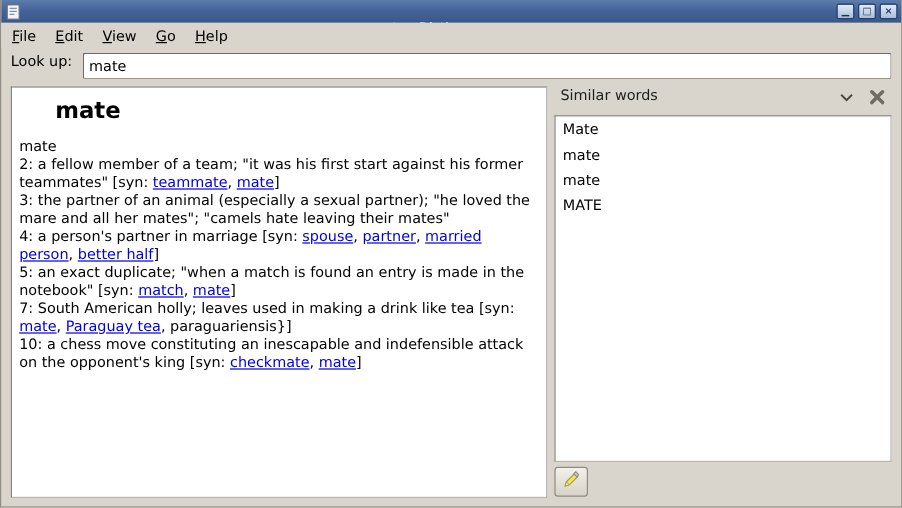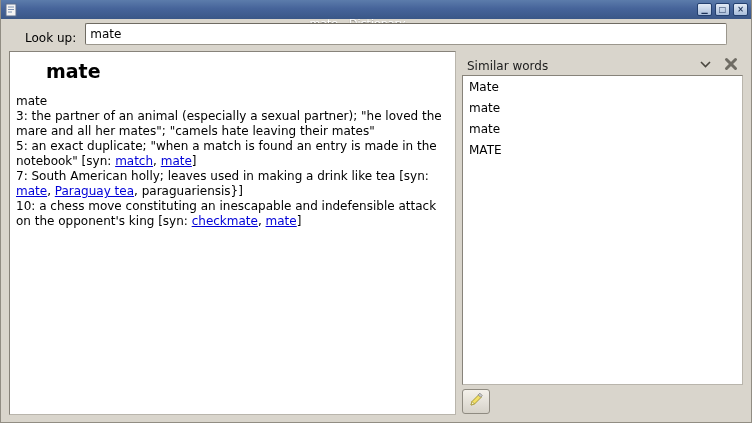--- a/index.html
+++ b/index.html
@@ -48,22 +48,22 @@
   }
   .menu-item {
     display:inline-block;
     font-size:12px; color:#000;
     padding:2px 7px; border-radius:2px;
   }
   .menu-item::first-letter { text-decoration:underline; }
   
   .lookup-row {
     flex:0 0 30px;
-    display:flex; align-items:flex-end;
-    padding:4px 24px; gap:9px;
+    display:flex; align-items:flex-start;
+    padding:4px 8px; gap:9px;
   }
   .lookup-row label { font-size:12px; color:#000; }
   .lookup-row input {
     flex:1; height:22px;
     font:12px "DejaVu Sans", sans-serif;
     padding:1px 4px;
     background:#ffffff;
     border:1px solid #9b978d;
     border-top-color:#6f6b62; border-left-color:#6f6b62;
     border-radius:2px;
@@ -85,21 +85,21 @@
   .headword {
     font-size:19px; font-weight:bold;
     margin:5px 0 12px 30px; color:#000;
   }
   .def-block { font-size:12px; line-height:15px; color:#000; }
   .def-link { color:#0000d8; text-decoration:underline; cursor:pointer; }
   
   .sidebar { flex:1; min-width:0; display:flex; flex-direction:column; }
   .sidebar-header {
     flex:0 0 24px; height:24px;
-    display:flex; align-items:flex-end; gap:8px;
+    display:flex; align-items:flex-start; gap:8px;
     padding:0 3px 2px 5px;
     font-size:12px; color:#1c1c1c;
   }
   .sidebar-title { flex:1; }
   .icon-btn {
     display:inline-flex; align-items:center; justify-content:center;
     width:18px; height:18px; cursor:pointer; border-radius:2px;
   }
   .sidebar-list {
     flex:1; min-height:0;
@@ -133,33 +133,42 @@
       </svg>
     </span>
     <span class="title">mate - Dictionary</span>
     <span class="win-buttons">
       <span class="wbtn">▁</span>
       <span class="wbtn">□</span>
       <span class="wbtn">×</span>
     </span>
   </div>
 
+  <div class="menubar">
+    <span class="menu-item">File</span>
+    <span class="menu-item">Edit</span>
+    <span class="menu-item">View</span>
+    <span class="menu-item">Go</span>
+    <span class="menu-item">Help</span>
+  </div>
 
   <div class="lookup-row">
     <label>Look up:</label>
     <input type="text" value="mate" style="">
   </div>
 
   <div class="main">
 
     <div class="def-panel">
       <div class="headword">mate</div>
       <div id="def-body">
           <div class="def-block"><span>mate</span></div>
+          <div class="def-block"><span>2: a fellow member of a team; "it was his first start against his former teammates" [syn: </span><a class="def-link">teammate</a><span>, </span><a class="def-link">mate</a><span>]</span></div>
           <div class="def-block"><span>3: the partner of an animal (especially a sexual partner); "he loved the mare and all her mates"; "camels hate leaving their mates"</span></div>
+          <div class="def-block"><span>4: a person's partner in marriage [syn: </span><a class="def-link">spouse</a><span>, </span><a class="def-link">partner</a><span>, </span><a class="def-link">married person</a><span>, </span><a class="def-link">better half</a><span>]</span></div>
           <div class="def-block"><span>5: an exact duplicate; "when a match is found an entry is made in the notebook" [syn: </span><a class="def-link">match</a><span>, </span><a class="def-link">mate</a><span>]</span></div>
           <div class="def-block"><span>7: South American holly; leaves used in making a drink like tea [syn: </span><a class="def-link">mate</a><span>, </span><a class="def-link">Paraguay tea</a><span>, paraguariensis}]</span></div>
           <div class="def-block"><span>10: a chess move constituting an inescapable and indefensible attack on the opponent's king [syn: </span><a class="def-link">checkmate</a><span>, </span><a class="def-link">mate</a><span>]</span></div>
         </div>
     </div>
 
     <div class="sidebar">
       <div class="sidebar-header">
         <span class="sidebar-title">Similar words</span>
         <span class="icon-btn">

